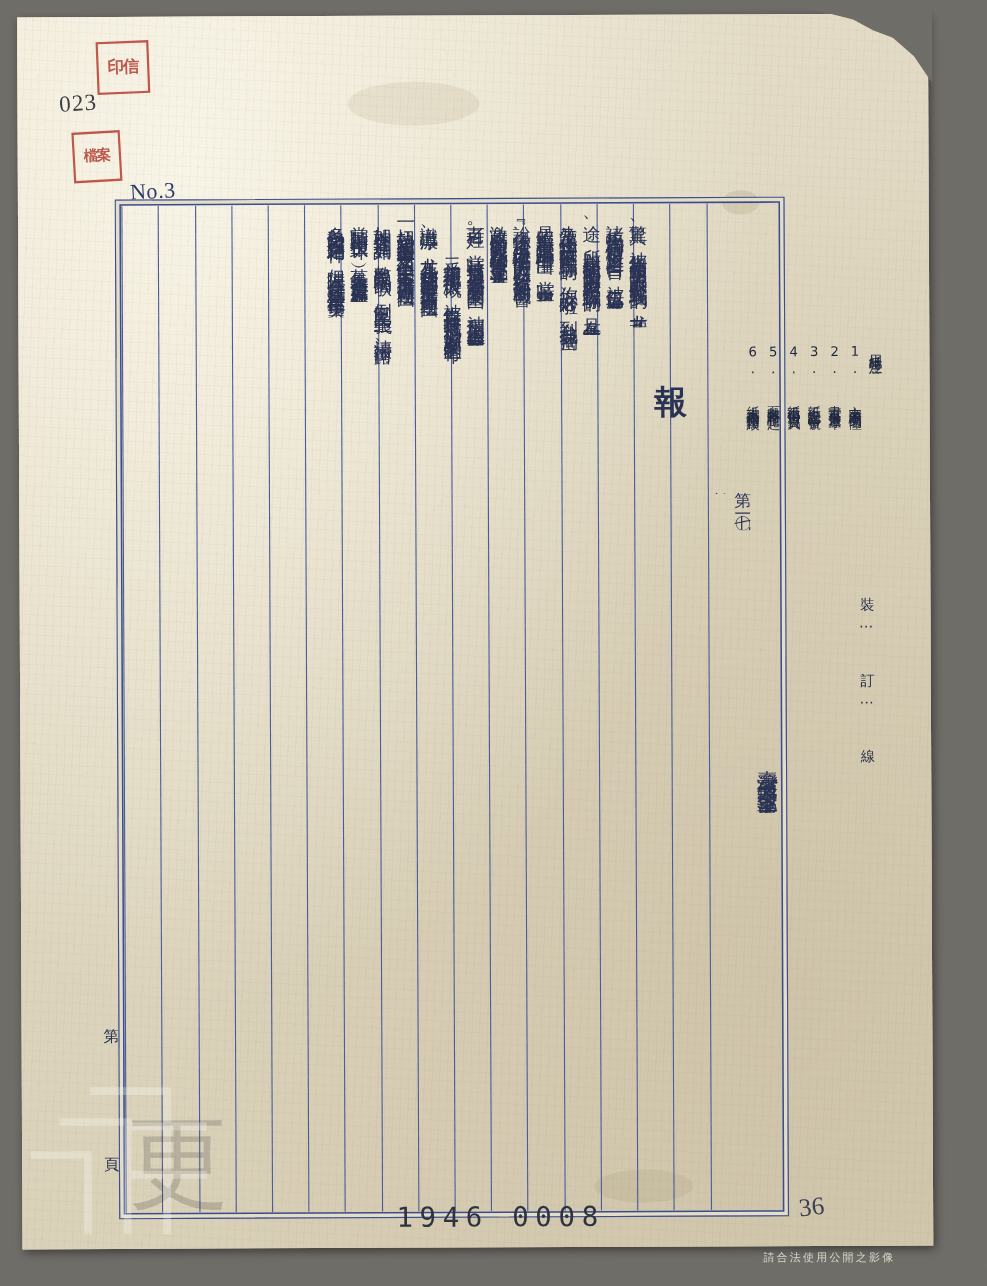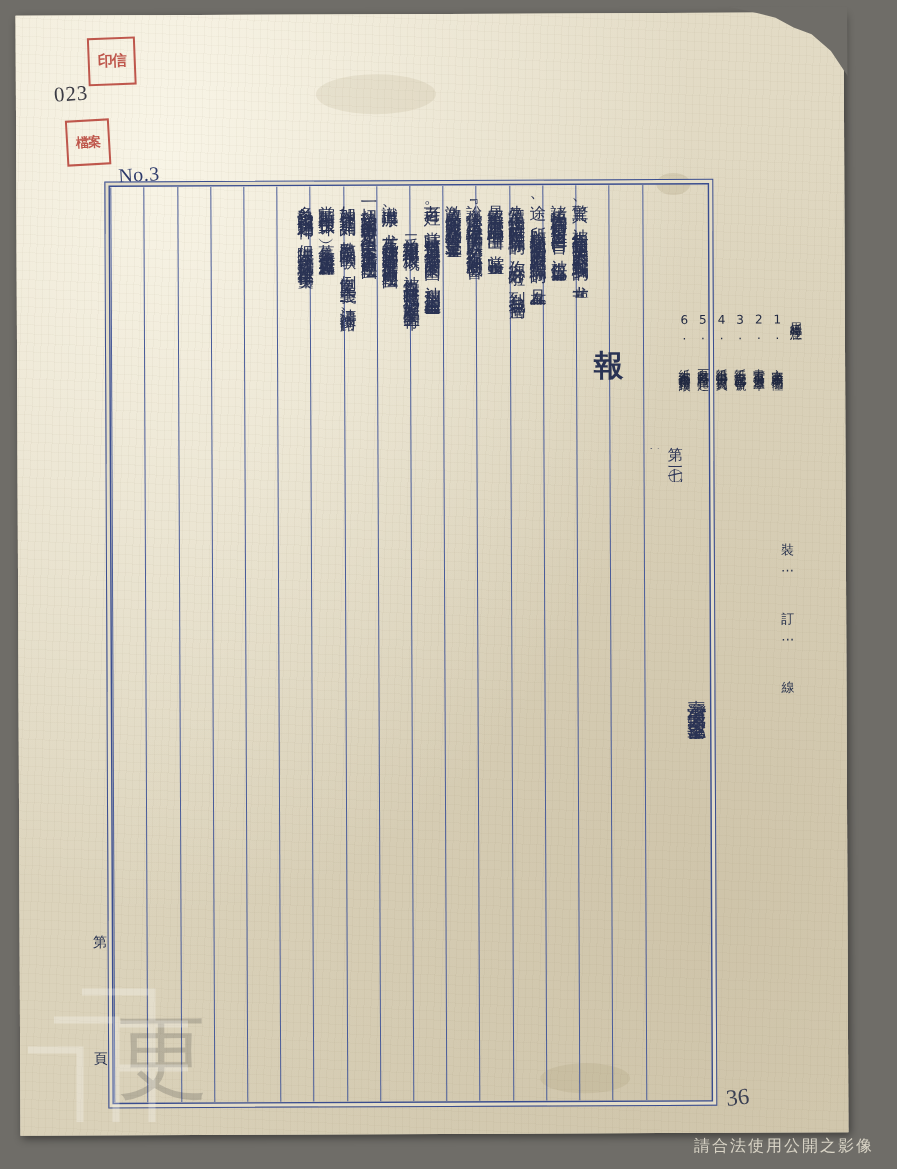--- a/index.html
+++ b/index.html
@@ -221,21 +221,21 @@
     position: absolute;
     left: 20px; top: 980px;
     width: 185px; height: 150px;
     opacity: .35;
     pointer-events: none;
   }
   #watermark-text {
     position: absolute;
     left: 694px; top: 1136px;
     font-family: "DejaVu Sans", sans-serif;
-    font-size: 16px;
+    font-size: 10px;
     color: #d9d4c6;
     letter-spacing: 2px;
   }
   .big-ghost {
     position: absolute;
     left: 96px; top: 980px;
     font-size: 92px;
     color: rgba(60,60,60,.22);
     font-family: "DejaVu Serif", serif;
     writing-mode: horizontal-tb;
@@ -310,20 +310,21 @@
       <div>3. 紙不忘記自己番號</div>
       <div>4. 紙不得用另寫夾頁</div>
       <div>5. 頁數多時請在一起</div>
       <div>6. 紙末寫名捺指指紋</div>
     </div>
     <div class="bind-marks">裝 … 訂 … 線</div>
 
     <div class="page-label" id="label-di">第</div>
     <div class="page-label" id="label-ye">頁</div>
 
+    <div id="footer-scan-id">1946  0008</div>
     <div id="footer-hand-number">36</div>
 
     <div class="big-ghost">更</div>
   </div>
 
   <svg id="watermark" viewBox="0 0 185 150">
     <g fill="none" stroke="#ffffff" stroke-width="7" opacity="0.75">
       <path d="M8 70 H60 L60 142"></path>
       <path d="M34 40 H96 L96 142"></path>
       <path d="M62 12 H132 L132 142"></path>

